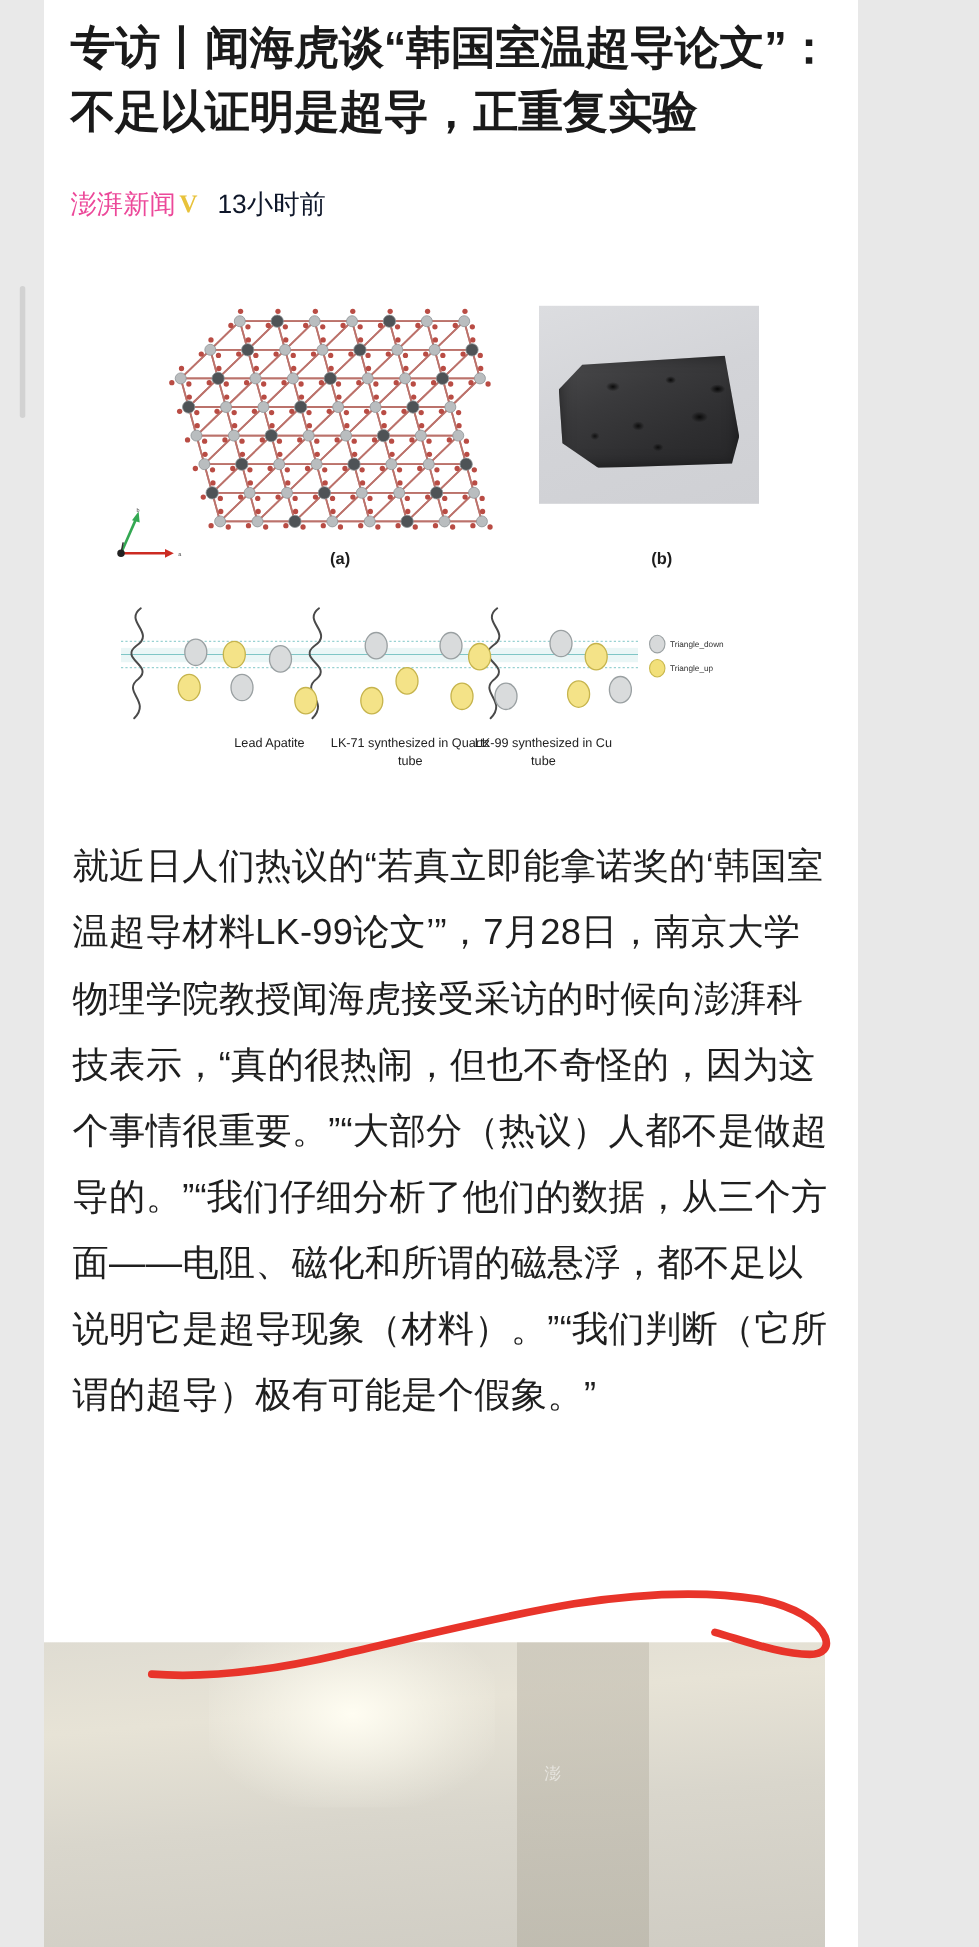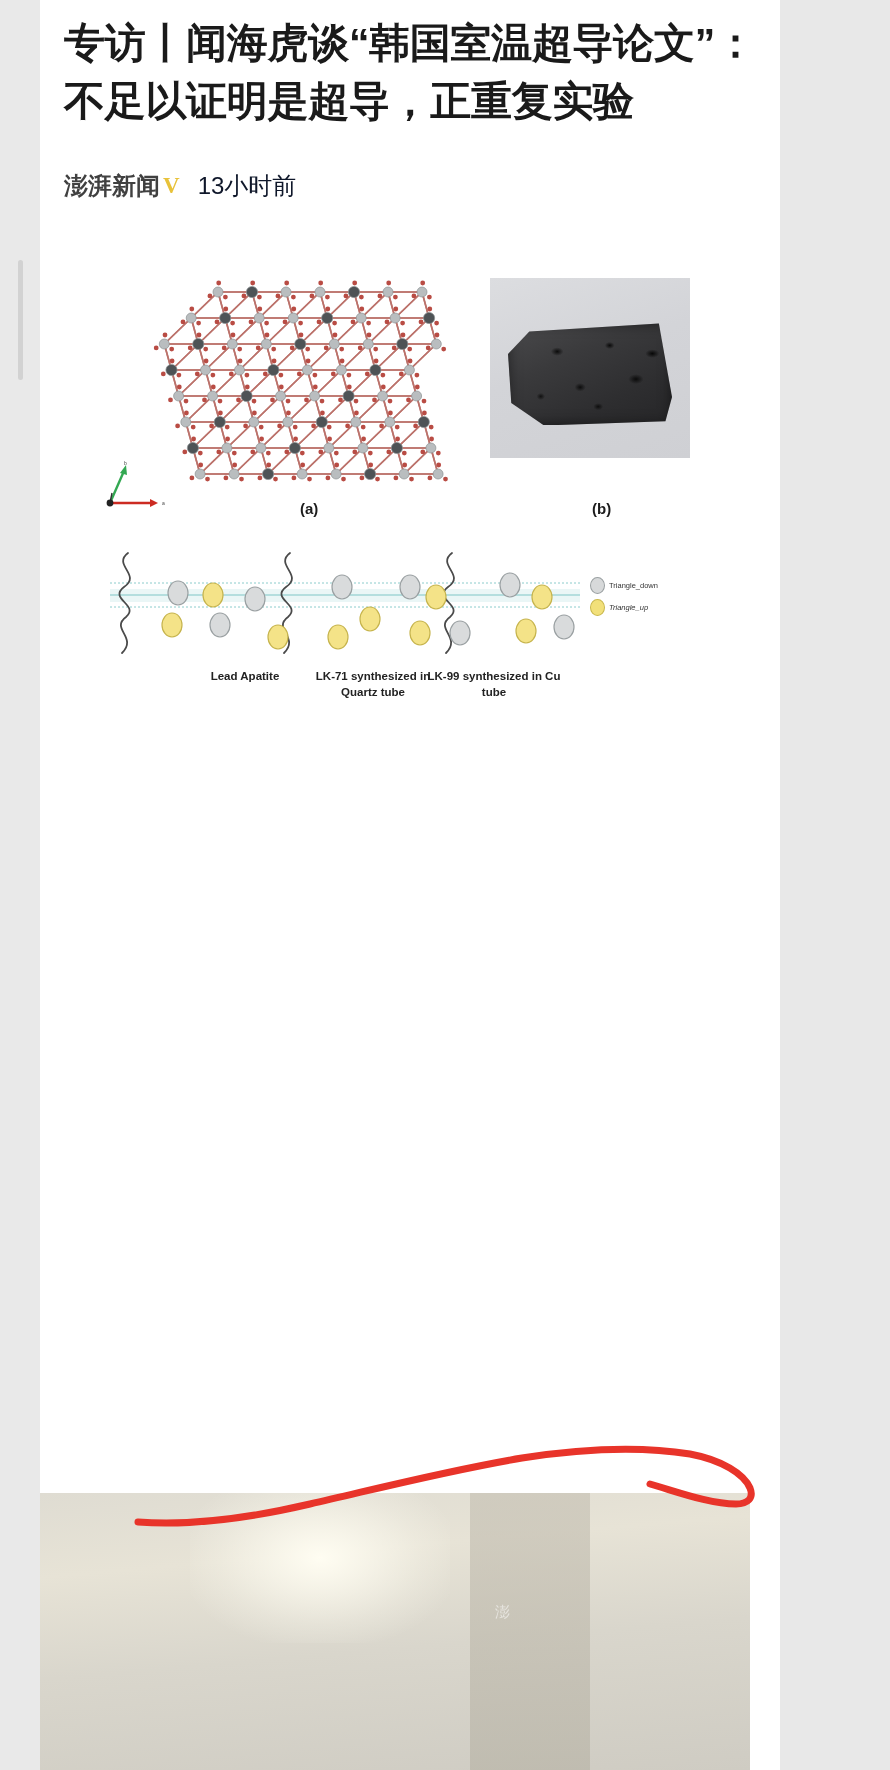--- a/index.html
+++ b/index.html
@@ -71,22 +71,22 @@
   }
 
   #byline {
     display: flex;
     align-items: center;
     padding: 40px 8px 0 8px;
     font-size: 24px;
     color: #666666;
   }
   #byline .source {
-    color: #404040;
-    font-weight: 700;
+    color: #ec4899;
+    font-weight: 400;
   }
   #byline .verified {
     display: inline-block;
     margin: 0 6px 0 3px;
     font-size: 23px;
     font-weight: bold;
     color: #e8c23a;
     font-family: "Liberation Serif", serif;
   }
   #byline .time {
@@ -166,21 +166,21 @@
   #fig-bottom {
     position: relative;
     margin-top: 18px;
     height: 160px;
   }
   #schem-svg { display: block; }
 
   .schem-caption {
     position: absolute;
     font-size: 11.5px;
-    font-weight: bold;
+    font-weight: normal;
     color: #222222;
     text-align: center;
     line-height: 1.35;
     font-family: "Liberation Sans", sans-serif;
   }
   #cap-1 { left: 105px; top: 128px; width: 120px; }
   #cap-2 { left: 218px; top: 128px; width: 150px; }
   #cap-3 { left: 339px; top: 128px; width: 150px; }
 
   .legend-row {
@@ -192,21 +192,21 @@
   }
   .legend-dot {
     width: 13px; height: 15px;
     border-radius: 50%;
     display: inline-block;
     margin-right: 4px;
   }
   .dot-gray { background: #d7d9da; border: 1px solid #9aa0a2; }
   .dot-yellow { background: #f2e07a; border: 1px solid #c9b84e; }
   #legend-1 { left: 510px; top: 36px; }
-  #legend-2 { left: 510px; top: 58px; font-style: italic; }
+  #legend-2 { left: 510px; top: 58px; }
 
   
   .body-text {
     font-size: 33px;
     line-height: 1.82;
     color: #1f1f1f;
     padding: 0 10px;
     margin: 0;
     letter-spacing: 0.2px;
   }
@@ -933,20 +933,21 @@
             <span>Triangle_down</span>
           </div>
           <div class="legend-row" id="legend-2">
             <span class="legend-dot dot-yellow"></span>
             <span>Triangle_up</span>
           </div>
         </div>
       </div>
 
 
+      <p class="body-text" id="para-2">就近日人们热议的“若真立即能拿诺奖的‘韩国室温超导材料LK-99论文’”，7月28日，南京大学物理学院教授闻海虎接受采访的时候向澎湃科技表示，“真的很热闹，但也不奇怪的，因为这个事情很重要。”“大部分（热议）人都不是做超导的。”“我们仔细分析了他们的数据，从三个方面——电阻、磁化和所谓的磁悬浮，都不足以说明它是超导现象（材料）。”“我们判断（它所谓的超导）极有可能是个假象。”</p>
 
     </div>
   </div>
 
   <div id="bottom-image">
     <div class="glow"></div>
     <div class="panel-dark"></div>
     <div class="wm">澎</div>
   </div>
 

